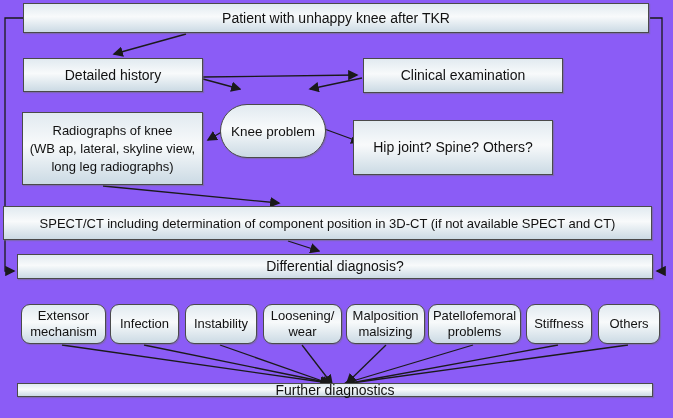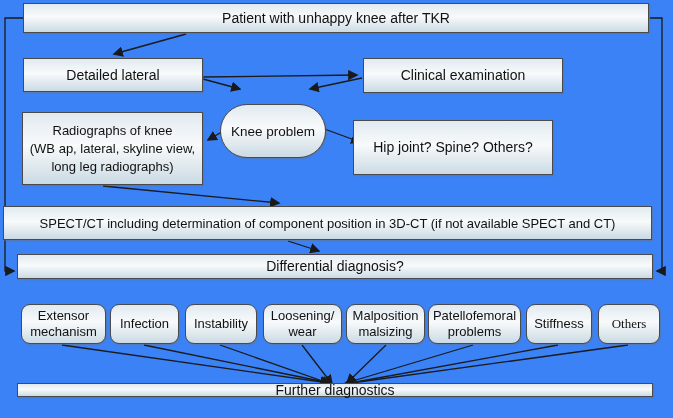--- a/index.html
+++ b/index.html
@@ -1,20 +1,20 @@
 <!DOCTYPE html>
 <html><head>
 <meta charset="utf-8">
 <style>
   html, body { margin: 0; padding: 0; background: #ffffff; }
   .canvas {
     position: relative;
     width: 673px;
     height: 418px;
-    background: #3b82f6;
+    background: #8b5cf6;
     font-family: "Liberation Sans", sans-serif;
     color: #111111;
     overflow: hidden;
   }
   .wires { position: absolute; left: 0; top: 0; z-index: 0; }
   .node {
     position: absolute;
     box-sizing: border-box;
     border: 1.5px solid #4a4a4a;
     background: linear-gradient(180deg, #e1eaf0 0%, #f8fafb 45%, #cbdae4 100%);
@@ -73,21 +73,21 @@
       <line x1="302" y1="345" x2="332" y2="384" marker-end="url(#arrow)"></line>
       <line x1="386" y1="345" x2="347" y2="383" marker-end="url(#arrow)"></line>
       <line x1="473" y1="345" x2="346" y2="383" marker-end="url(#arrow)"></line>
       <line x1="558" y1="345" x2="345" y2="384" marker-end="url(#arrow)"></line>
       <line x1="628" y1="345" x2="344" y2="384" marker-end="url(#arrow)"></line>
     </g>
   </svg>
 
   <div class="node n-patient">Patient with unhappy knee after TKR</div>
 
-  <div class="node n-history">Detailed lateral</div>
+  <div class="node n-history">Detailed history</div>
 
   <div class="node n-clinical">Clinical examination</div>
 
   <div class="node stadium n-knee">
     <span>Knee problem</span>
   </div>
 
   <div class="node n-radio">Radiographs of knee
 (WB ap, lateral, skyline view,
 long leg radiographs)</div>
@@ -102,17 +102,17 @@
 mechanism</div>
   <div class="node rounded small diag" style="left:110px; width:69px;">Infection</div>
   <div class="node rounded small diag" style="left:185px; width:72px;">Instability</div>
   <div class="node rounded small diag" style="left:263px; width:79px;">Loosening/
 wear</div>
   <div class="node rounded small diag" style="left:346px; width:79px;">Malposition
 malsizing</div>
   <div class="node rounded small diag" style="left:428px; width:93px;">Patellofemoral
 problems</div>
   <div class="node rounded small diag" style="left:526px; width:66px;">Stiffness</div>
-  <div class="node rounded small diag" style="left:598px; width:62px;font-family:Liberation Serif, serif;">Others</div>
+  <div class="node rounded small diag" style="left:598px; width:62px;">Others</div>
 
   <div class="node n-further">Further diagnostics</div>
 
 </div>
 
 </body></html>

